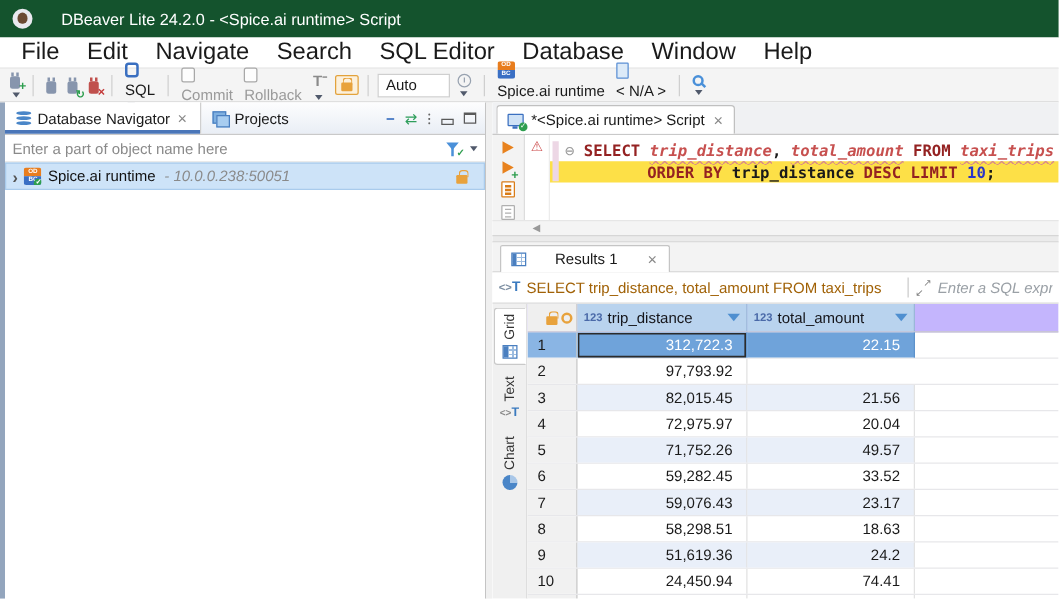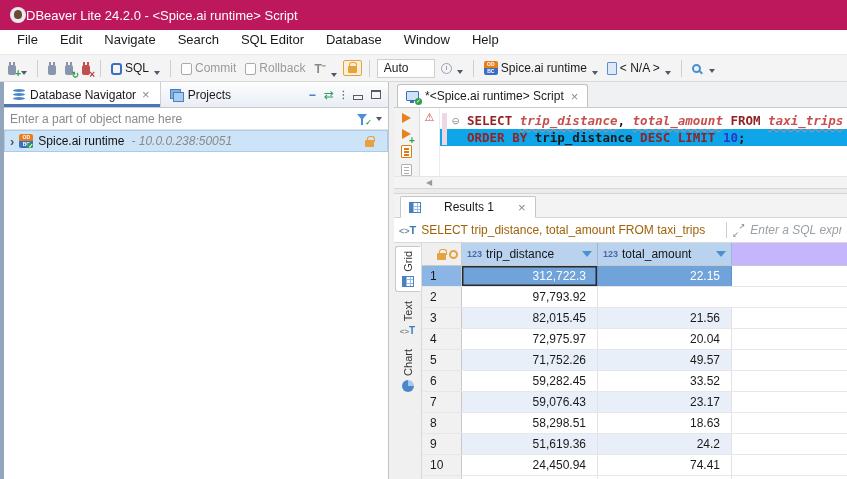--- a/index.html
+++ b/index.html
@@ -1,31 +1,31 @@
 <!DOCTYPE html>
 <html><head>
 <meta charset="utf-8">
 <style>
   * { box-sizing: border-box; margin: 0; padding: 0; }
   html,body { width: 847px; height: 479px; overflow: hidden; }
   body { font-family: "Liberation Sans", sans-serif; font-size: 12px; color: #1a1a1a; background: #fff; position: relative; }
 
   
-  .titlebar { height: 30px; background: #be185d; color: #fff; display: flex; align-items: center; gap: 0; padding-left: 10px; font-size: 13px; }
+  .titlebar { height: 30px; background: #14532d; color: #fff; display: flex; align-items: center; gap: 23px; padding-left: 10px; font-size: 13px; }
   .logo { width: 16px; height: 16px; border-radius: 50%; background: #e9e9ef; position: relative; flex: none; }
   .logo::after { content:''; position: absolute; left: 4px; top: 3px; width: 8px; height: 9px; border-radius: 50% 50% 45% 45%; background: #6b4a33; }
 
   
-  .menubar { height: 24px; background: #fff; display: flex; align-items: flex-start; padding-left: 6px; font-size: 13px; }
+  .menubar { height: 24px; background: #fff; display: flex; align-items: center; padding-left: 6px; font-size: 19px; }
   .menu-item { padding: 2px 11px; cursor: default; }
 
   
   .toolbar { height: 28px; background: #f4f4f4; border-top: 1px solid #e7e7e7; border-bottom: 1px solid #d8d8d8; display: flex; align-items: center; padding: 0 5px; gap: 3px; font-size: 12px; }
   .tsep { width: 1px; height: 17px; background: #cfcfcf; margin: 0 4px; flex: none; }
-  .tbtn { display: flex; align-items: flex-end; gap: 3px; padding: 2px 3px; border-radius: 2px; }
+  .tbtn { display: flex; align-items: flex-start; gap: 3px; padding: 2px 3px; border-radius: 2px; flex-direction: column; }
   .caret { width: 0; height: 0; border-left: 3.5px solid transparent; border-right: 3.5px solid transparent; border-top: 4px solid #50596b; margin-left: 2px; }
   .gray-label { color: #9a9a9a; }
   .plug { width: 8px; height: 10px; border-radius: 2px; background: #8795ad; position: relative; margin-top: 3px; flex: none; }
   .plug::before { content:''; position: absolute; top: -3px; left: 1px; width: 2px; height: 3px; background: #8795ad; box-shadow: 4px 0 0 #8795ad; }
   .plug.green::after { content:'+'; position: absolute; right: -5px; bottom: -4px; color: #2e9e4f; font-size: 10px; font-weight: bold; }
   .plug.recon::after { content:'↻'; position: absolute; right: -6px; bottom: -5px; color: #2e9e4f; font-size: 9px; font-weight: bold; }
   .plug.red { background: #c0504d; }
   .plug.red::before { background: #c0504d; box-shadow: 4px 0 0 #c0504d; }
   .plug.red::after { content:'×'; position: absolute; right: -5px; bottom: -5px; color: #c43b3b; font-size: 10px; font-weight: bold; }
   .sqlsq { width: 11px; height: 12px; border: 2px solid #3a6fc0; border-radius: 3px; flex: none; }
@@ -90,21 +90,21 @@
   .play.plus::after { content:'+'; position: absolute; left: -2px; top: 1px; color: #2e9e4f; font-size: 10px; font-weight: bold; }
   .script-run { width: 11px; height: 13px; border: 1.5px solid #d97c18; background: #fff; border-radius: 1px; position: relative; }
   .script-run::after { content:''; position: absolute; left: 2px; top: 2px; width: 5px; height: 1.5px; background: #d97c18; box-shadow: 0 3px 0 #d97c18, 0 6px 0 #d97c18; }
   .script-run.gray { border-color: #b0b0b0; }
   .script-run.gray::after { background: #b0b0b0; box-shadow: 0 3px 0 #b0b0b0, 0 6px 0 #b0b0b0; }
   .ruler { width: 20px; border-right: 1px solid #ececec; text-align: center; padding-top: 2px; flex: none; }
   .warn { color: #cc4a4a; font-size: 11px; }
   .code-area { flex: 1; min-width: 0; overflow: hidden; position: relative; font-family: "DejaVu Sans Mono", monospace; font-size: 12.5px; font-weight: bold; padding-top: 4px; }
   .change-bar { position: absolute; left: 2px; top: 5px; width: 5px; height: 32px; background: #edd7e5; }
   .code-line { height: 17px; line-height: 17px; white-space: pre; padding-left: 12px; }
-  .code-line.current { background: #0ea5e9; }
+  .code-line.current { background: #fde047; text-align: center; }
   .fold { display: inline-block; width: 15px; color: #9a9a9a; font-weight: normal; }
   .tk-keyword { color: #942222; }
   .tk-identifier { color: #c7504f; font-style: italic; text-decoration: underline wavy #d98a8a 1px; text-underline-offset: 3px; }
   .tk-number { color: #2a35c8; }
   .tk-plain { color: #1a1a1a; }
   .editor-hscroll { height: 12px; background: #f4f4f4; border-top: 1px solid #e6e6e6; display: flex; align-items: center; padding-left: 32px; color: #999; font-size: 8px; }
   .sash-h { height: 6px; background: #ebebeb; border-top: 1px solid #d6d6d6; border-bottom: 1px solid #d6d6d6; }
 
   
   .results-tabbar { height: 24px; background: #f3f3f3; border-bottom: 1px solid #d5d5d5; display: flex; align-items: flex-end; }

